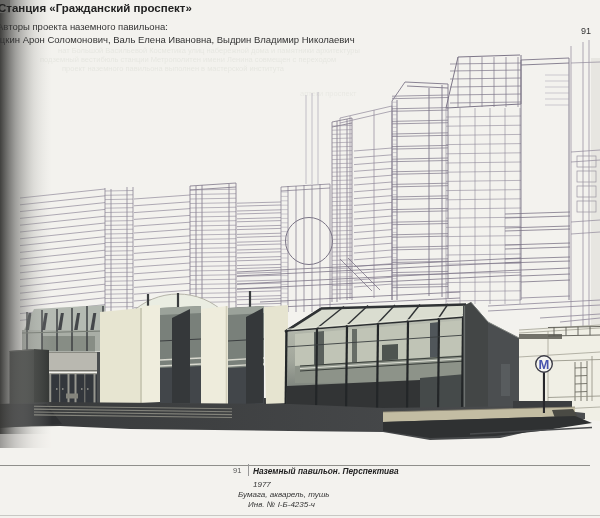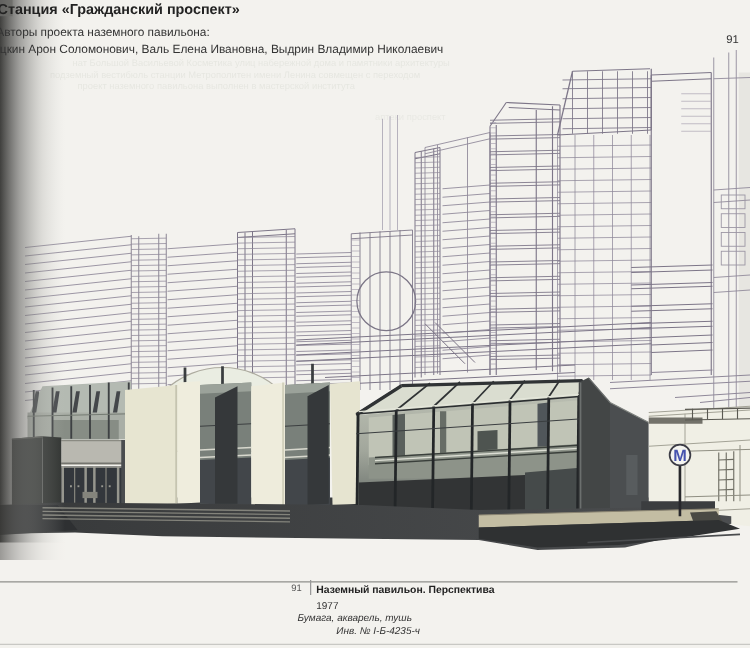--- a/index.html
+++ b/index.html
@@ -767,19 +767,19 @@
 <div class="abs" style="left:-3px;top:21px;font-size:9.5px;color:#333;white-space:nowrap;">Авторы проекта наземного павильона:</div>
 
 <div class="abs" style="left:-7px;top:34px;font-size:9.5px;color:#333;white-space:nowrap;">Яцкин Арон Соломонович, Валь Елена Ивановна, Выдрин Владимир Николаевич</div>
 
 <div class="abs" style="left:581px;top:26px;font-size:9px;color:#333;">91</div>
 
 <div class="abs" style="left:233px;top:466px;font-size:7.5px;color:#555;">91</div>
 
 <div class="abs" style="left:248px;top:464px;width:1px;height:12px;background:#999;"></div>
 
-<div class="abs" style="left:253px;top:465.5px;font-size:8.3px;font-weight:bold;color:#222;white-space:nowrap;">Наземный павильон. Перспектива</div>
-
-<div class="abs" style="left:253px;top:480px;font-size:8px;color:#333;">1977</div>
+<div class="abs" style="left:253px;top:465.5px;font-size:8.3px;font-weight:bold;font-style:italic;color:#222;white-space:nowrap;">Наземный павильон. Перспектива</div>
+
+<div class="abs" style="left:253px;top:480px;font-size:8px;font-style:italic;color:#333;">1977</div>
 
 <div class="abs" style="left:238px;top:490px;font-size:8px;font-style:italic;color:#333;white-space:nowrap;">Бумага, акварель, тушь</div>
 
-<div class="abs" style="left:269px;top:500px;font-size:8px;font-style:italic;color:#333;white-space:nowrap;">Инв. № I-Б-4235-ч</div>
+<div class="abs" style="left:248px;top:500px;font-size:8px;font-style:italic;color:#333;white-space:nowrap;">Инв. № I-Б-4235-ч</div>
 </div>
 </body></html>

